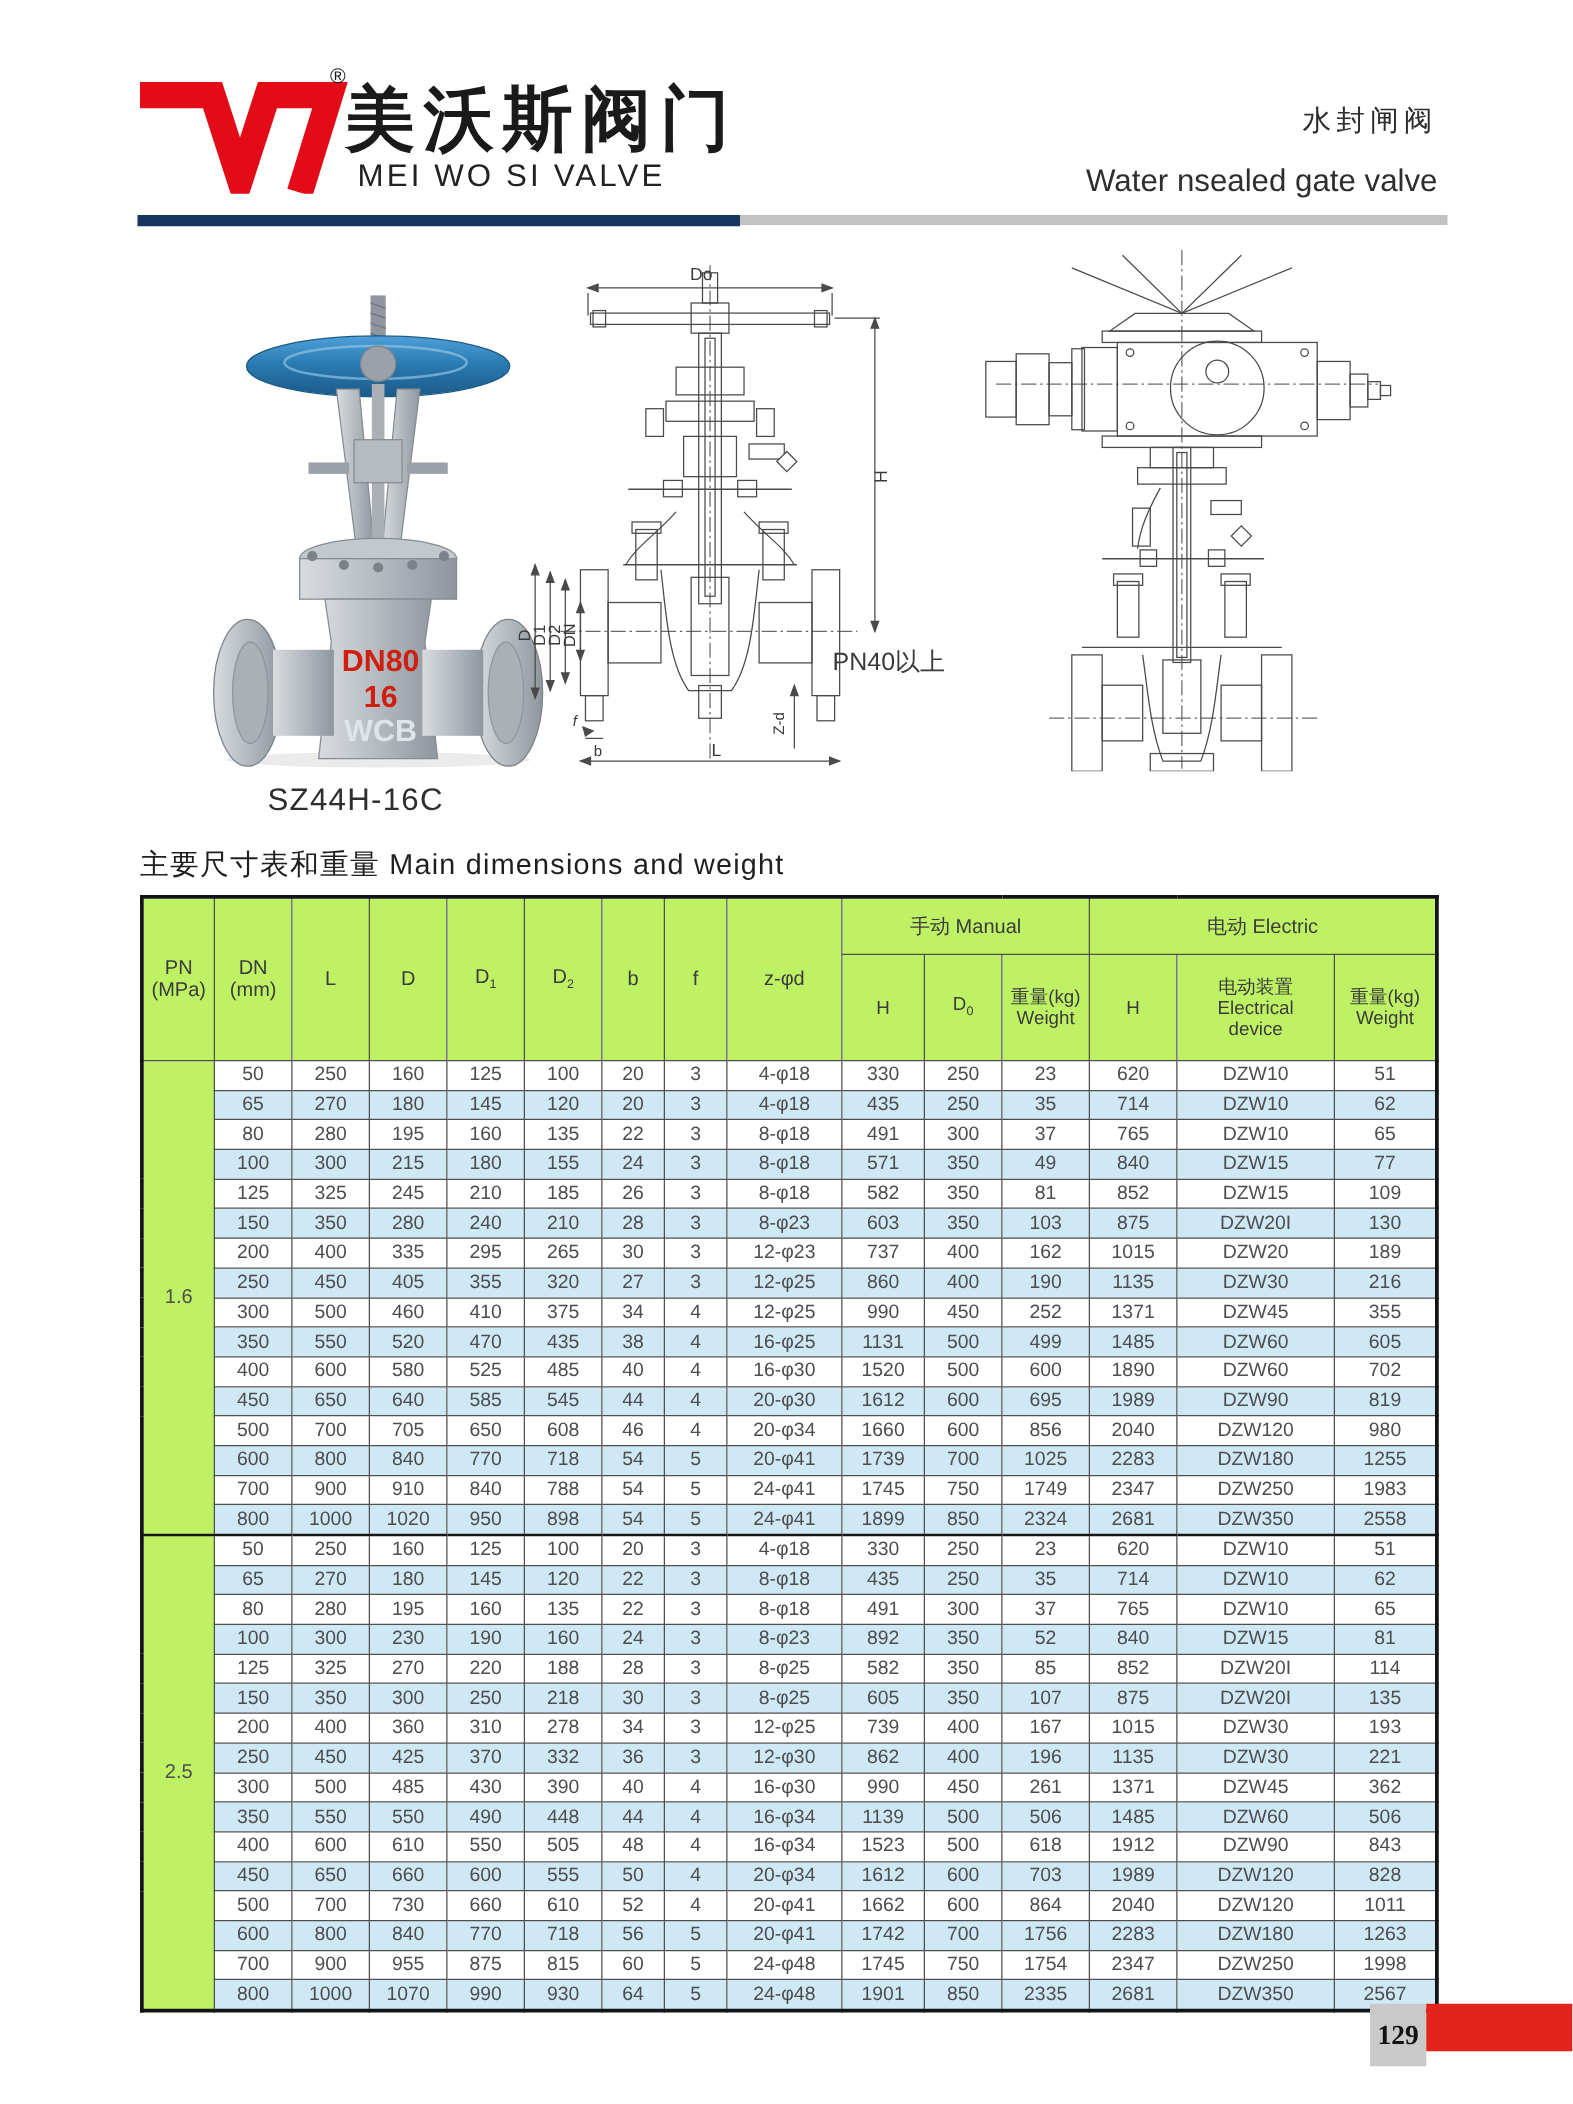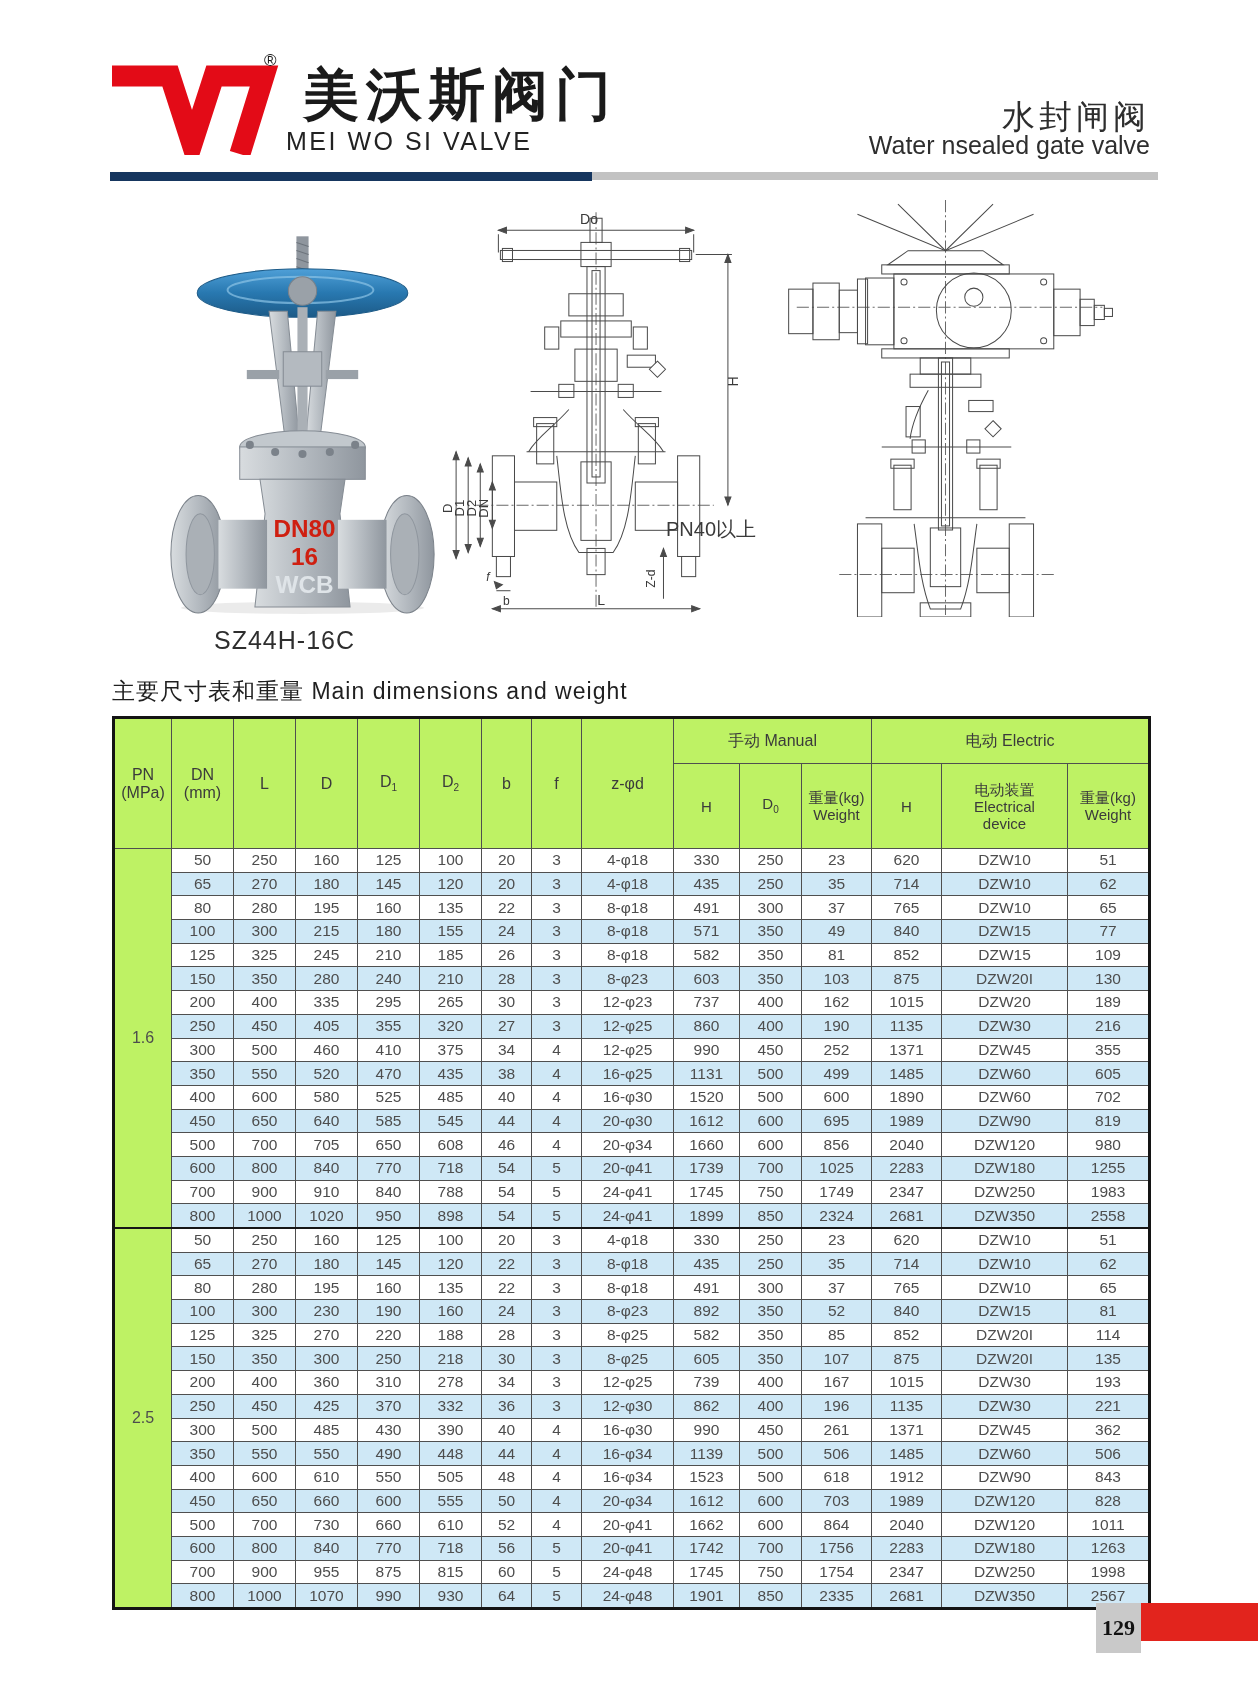--- a/index.html
+++ b/index.html
@@ -1,24 +1,24 @@
 <!DOCTYPE html>
 <html><head>
 <meta charset="utf-8">
 <style>
   html,body{margin:0;padding:0;background:#ffffff;}
   body{width:1258px;height:1683px;position:relative;font-family:"Liberation Sans",sans-serif;}
   .abs{position:absolute;}
 
   
   .brand-cn{left:276px;top:58px;font-size:56px;font-weight:bold;color:#1a1a1a;
-    font-family:"Liberation Serif",serif;letter-spacing:7px;margin-left:27px;}
+    font-family:"Liberation Serif",serif;letter-spacing:7px;}
   .brand-en{left:286px;top:127px;font-size:25px;color:#222;
     font-family:Liberation Sans, sans-serif;letter-spacing:2.5px;}
-  .product-cn{right:108px;top:95px;font-size:33px;color:#2e2e2e;letter-spacing:4px;}
+  .product-cn{right:108px;top:81px;font-size:23px;color:#2e2e2e;letter-spacing:4px;}
   .product-en{right:108px;top:131px;font-size:25px;color:#2e2e2e;}
   .bar-navy{left:110px;top:172px;width:482px;height:9px;background:#16365f;}
   .bar-gray{left:592px;top:172px;width:566px;height:8px;background:#c2c2c2;}
 
   
   .fig{overflow:visible;}
   .model-caption{left:214px;top:626px;font-size:25px;color:#2e2e2e;letter-spacing:1px;}
   .pn-note{left:666px;top:516px;font-size:20px;color:#3a3a3a;}
   .section-title{left:112px;top:676px;font-size:23px;color:#1f1f1f;letter-spacing:1px;}
 
@@ -104,21 +104,21 @@
     <ellipse cx="258" cy="340" rx="27" ry="58" fill="url(#g1)" stroke="#7b828a"></ellipse>
     <ellipse cx="256" cy="340" rx="14" ry="40" fill="#aab0b6" stroke="#8f969e"></ellipse>
     <rect x="190" y="306" width="48" height="68" fill="url(#g1)"></rect>
     <text x="157" y="323" font-size="24" font-weight="bold" fill="#cf1f10" text-anchor="middle">DN80</text>
     <text x="157" y="351" font-size="24" font-weight="bold" fill="#cf1f10" text-anchor="middle">16</text>
     <text x="157" y="378" font-size="24" font-weight="bold" fill="#dfe4e8" text-anchor="middle">WCB</text>
   </svg>
 </div>
 <div class="abs model-caption">SZ44H-16C</div>
 
-<div class="abs fig" style="left:440px;top:198px;width:302px;height:418px;">
+<div class="abs fig" style="left:412px;top:198px;width:302px;height:418px;">
   <svg width="302" height="418" viewBox="0 0 300 415" stroke="#4a4a4a" fill="none" stroke-width="1">
 
     <line x1="155" y1="14" x2="155" y2="408" stroke-dasharray="12 3 2 3" stroke="#6a6a6a"></line>
     <line x1="36" y1="305" x2="272" y2="305" stroke-dasharray="12 3 2 3" stroke="#6a6a6a"></line>
 
     <line x1="58" y1="32" x2="252" y2="32"></line>
     <polygon points="58,32 66,29 66,35" fill="#4a4a4a"></polygon>
       <polygon points="252,32 244,29 244,35" fill="#4a4a4a"></polygon>
     <line x1="58" y1="36" x2="58" y2="54"></line>
       <line x1="252" y1="36" x2="252" y2="54"></line>

